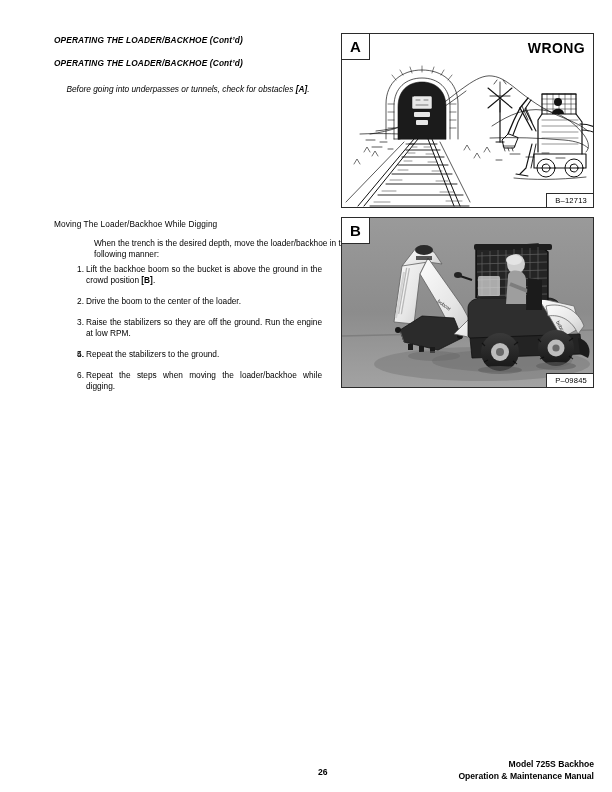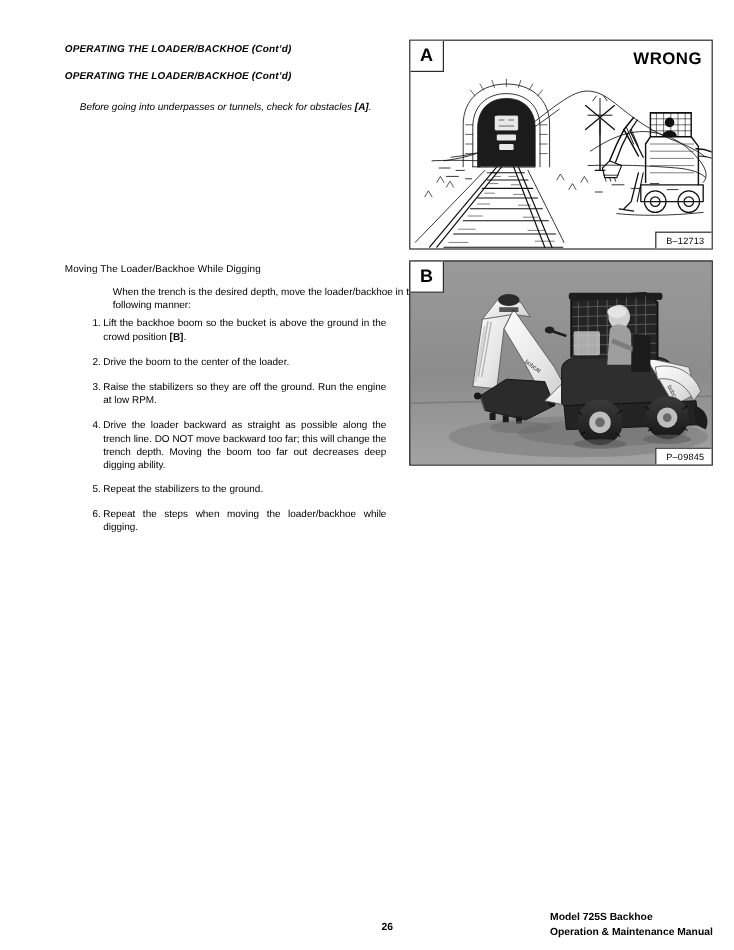--- a/index.html
+++ b/index.html
@@ -153,21 +153,21 @@
     position: absolute;
     left: 318px;
     top: 5px;
     font-size: 8.6px;
     font-weight: bold;
   }
   .footer-title {
     position: absolute;
     right: 18px;
     top: -3px;
-    text-align: left;
+    text-align: right;
     font-size: 8.6px;
     font-weight: bold;
     line-height: 1.35;
   }
 </style>
 </head>
 <body>
 
 <div class="text-col">
   <div class="heading">OPERATING THE LOADER/BACKHOE  (Cont’d)</div>
@@ -182,21 +182,21 @@
   <div class="step">
     <span class="num">1.</span><span>Lift the backhoe boom so the bucket is above the ground in the crowd position </span><b>[B]</b><span>.</span>
   </div>
   <div class="step">
     <span class="num">2.</span><span>Drive the boom to the center of the loader.</span>
   </div>
   <div class="step">
     <span class="num">3.</span><span>Raise the stabilizers so they are off the ground. Run the engine at low RPM.</span>
   </div>
   <div class="step">
-    <span class="num">4.</span><span>Drive the loader backward as straight as possible along the trench line. DO NOT move backward too far; this will change the trench depth. Moving the boom too far out decreases deep digging ability.</span>
+    <span class="num">4.</span>
   </div>
   <div class="step">
     <span class="num">5.</span><span>Repeat the stabilizers to the ground.</span>
   </div>
   <div class="step">
     <span class="num">6.</span><span>Repeat the steps when moving the loader/backhoe while digging.</span>
   </div>
 </div>
 
 <div class="panel" id="panel-a">

